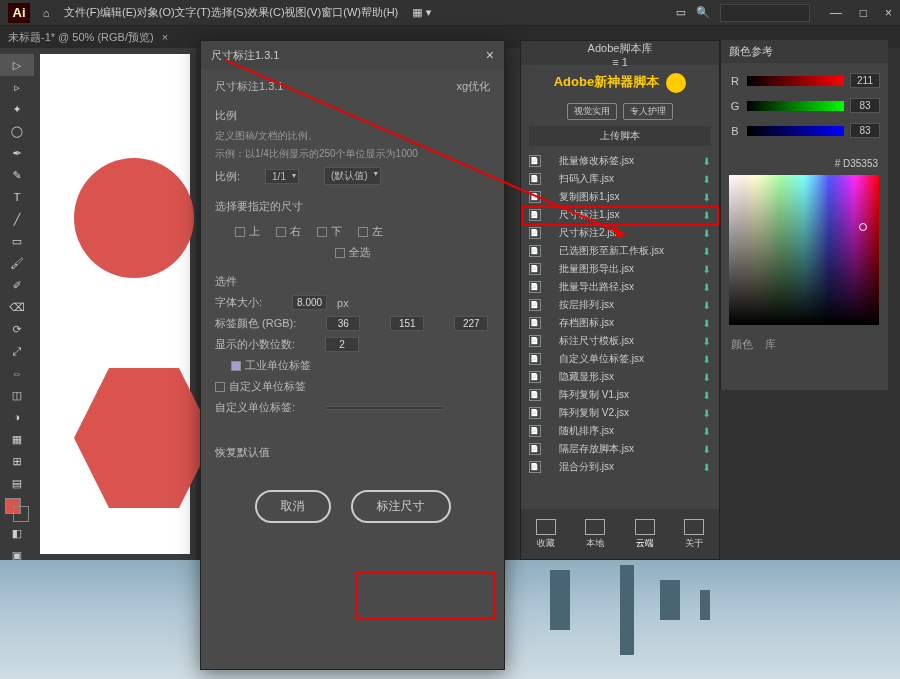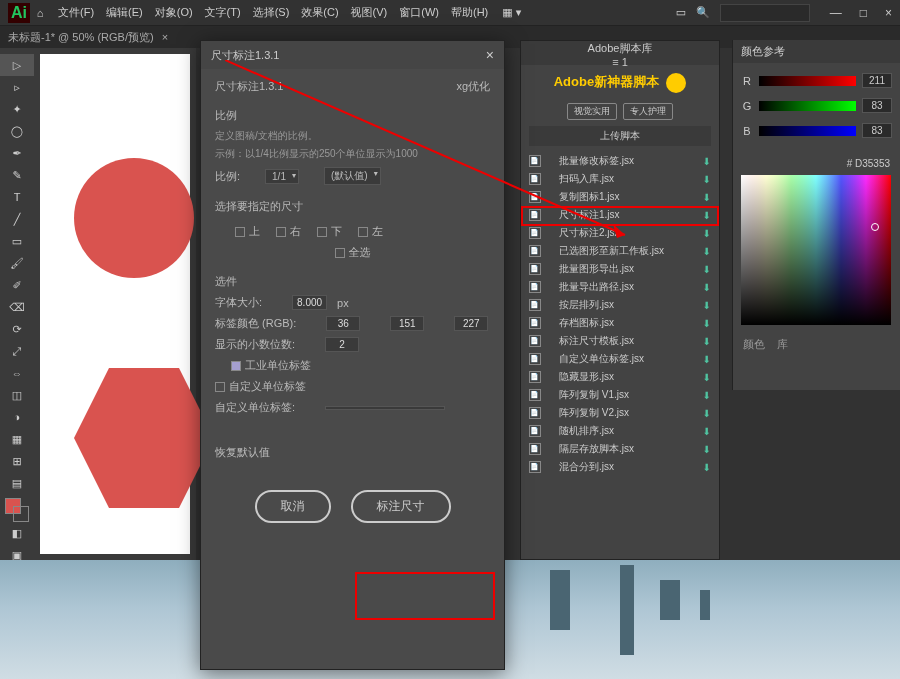--- a/index.html
+++ b/index.html
@@ -1,22 +1,22 @@
 <!DOCTYPE html>
 <html><head>
 <meta charset="utf-8">
 <style>
 * { margin: 0; padding: 0; box-sizing: border-box; font-family: "Microsoft YaHei", sans-serif; }
 body { width: 900px; height: 679px; background: #323232; color: #ccc; font-size: 11px; overflow: hidden; position: relative; }
 
 
 .topbar { height: 26px; background: #323232; display: flex; align-items: center; padding: 0 8px; border-bottom: 1px solid #222; }
-.ai-logo { width: 22px; height: 20px; background: #330000; color: #22c55e; font-weight: bold; font-size: 16px; display: flex; align-items: center; justify-content: center; }
+.ai-logo { width: 22px; height: 20px; background: #330000; color: #fef9c3; font-weight: bold; font-size: 13px; display: flex; align-items: center; justify-content: center; margin-right: 6px; }
 .home-icon { width: 20px; height: 20px; display: flex; align-items: center; justify-content: center; margin-right: 8px; }
-.menubar { display: flex; gap: 12px; }
+.menubar { display: flex; }
 .menu-item { cursor: default; }
 .topbar-right { margin-left: auto; display: flex; align-items: center; gap: 10px; }
 .search-box { width: 90px; height: 18px; background: #2a2a2a; border: 1px solid #444; }
 .win-controls { display: flex; gap: 18px; margin-left: 10px; font-size: 12px; }
 
 
 .doctab-row { height: 22px; background: #2a2a2a; display: flex; align-items: center; padding: 0 8px; font-size: 11px; color: #aaa; }
 .doctab-close { margin-left: 8px; }
 
 
@@ -72,21 +72,21 @@
 .script-item { display: flex; align-items: center; padding: 2px 8px; font-size: 10px; gap: 18px; }
 .script-item .ficon { width: 12px; height: 12px; border: 1px solid #888; font-size: 7px; display: flex; align-items: center; justify-content: center; flex-shrink: 0; }
 .script-item .dl { margin-left: auto; color: #4fc3a0; font-size: 10px; }
 .red-box-script { position: absolute; top: 165px; left: 0; right: 0; height: 20px; border: 2px solid #e00; pointer-events: none; }
 .scripts-bottom { position: absolute; bottom: 0; left: 0; right: 0; height: 50px; background: #3a3a3a; display: flex; justify-content: space-around; align-items: center; }
 .bottom-btn { display: flex; flex-direction: column; align-items: center; font-size: 9px; gap: 2px; }
 .bottom-btn.sel { color: #fff; }
 .bottom-btn .bicon { width: 20px; height: 16px; border: 1px solid #aaa; }
 
 
-.color-panel { position: absolute; top: 40px; right: 0; width: 168px; height: 350px; background: #434343; border-left: 1px solid #222; }
+.color-panel { position: absolute; top: 40px; right: 12px; width: 168px; height: 350px; background: #434343; border-left: 1px solid #222; }
 .panel-tab { font-size: 11px; padding: 4px 8px; background: #3a3a3a; }
 .rgb-sliders { padding: 10px 8px; }
 .slider-row { display: flex; align-items: center; gap: 6px; margin-bottom: 10px; }
 .slider-label { width: 12px; text-align: center; }
 .slider-track { flex: 1; height: 10px; position: relative; }
 .slider-track.r { background: linear-gradient(to right, #000, #f00); }
 .slider-track.g { background: linear-gradient(to right, #000, #0f0); }
 .slider-track.b { background: linear-gradient(to right, #000, #00f); }
 .slider-val { width: 30px; background: #2a2a2a; text-align: center; font-size: 10px; padding: 1px 0; border: 1px solid #555; }
 .hex-row { text-align: right; padding: 0 10px; font-size: 10px; }
@@ -368,20 +368,38 @@
         <span>隔层存放脚本.jsx</span>
         <span class="dl">⬇</span>
       </div>
       <div class="script-item">
         <span class="ficon">📄</span>
         <span>混合分到.jsx</span>
         <span class="dl">⬇</span>
       </div>
     </div>
   <div class="red-box-script"></div>
+  <div class="scripts-bottom">
+    <div class="bottom-btn">
+        <div class="bicon"></div>
+        <span>收藏</span>
+      </div>
+    <div class="bottom-btn">
+        <div class="bicon"></div>
+        <span>本地</span>
+      </div>
+    <div class="bottom-btn sel">
+        <div class="bicon"></div>
+        <span>云端</span>
+      </div>
+    <div class="bottom-btn">
+        <div class="bicon"></div>
+        <span>关于</span>
+      </div>
+  </div>
 </div>
 
 <div class="color-panel">
   <div class="panel-tab">颜色参考</div>
   <div class="rgb-sliders">
     <div class="slider-row">
       <span class="slider-label">R</span>
       <div class="slider-track r"></div>
       <div class="slider-val">211</div>
     </div>

